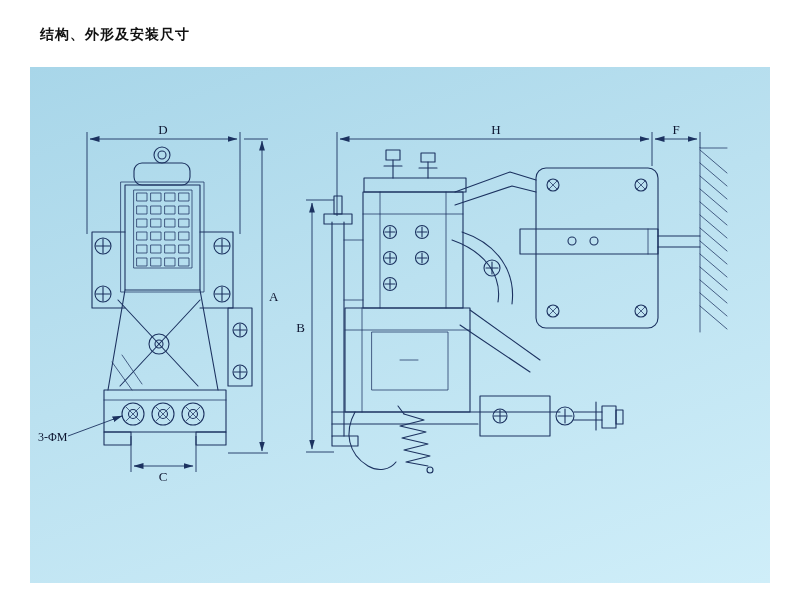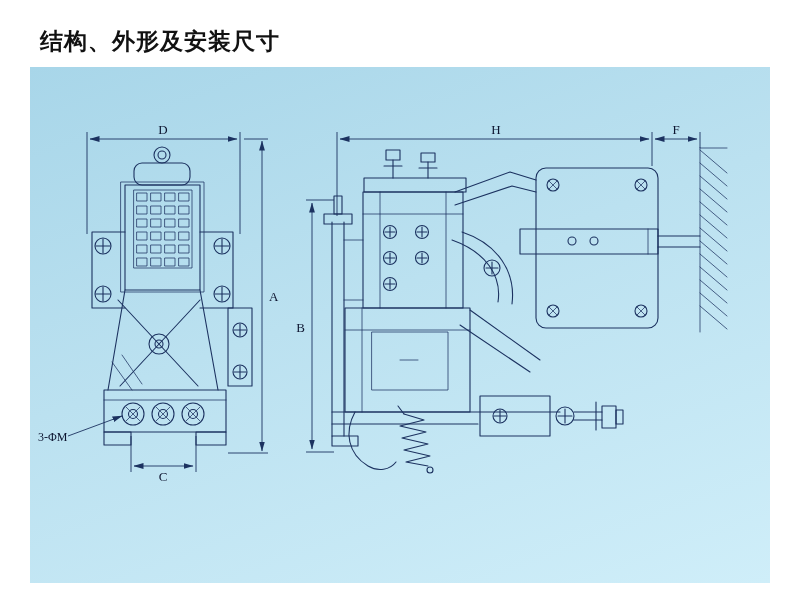--- a/index.html
+++ b/index.html
@@ -2,21 +2,21 @@
 <html><head>
 <meta charset="utf-8">
 <style>
   html,body{margin:0;padding:0;}
   body{
     width:800px;height:600px;position:relative;overflow:hidden;
     background:#ffffff;font-family:"Liberation Sans",sans-serif;
   }
   .title{
     position:absolute;left:40px;top:26px;margin:0;
-    font-family:"Liberation Serif",serif;font-size:23px;font-weight:700;
+    font-family:"Liberation Serif",serif;font-size:14px;font-weight:700;
     color:#111111;letter-spacing:1px;
   }
   .panel{
     position:absolute;left:30px;top:67px;width:740px;height:516px;
     background:linear-gradient(160deg,#a8d6e9 0%,#bbe1f0 45%,#cfeef9 100%);
   }
   .panel svg{position:absolute;left:0;top:0;}
   .ln{fill:none;stroke:#1c3260;stroke-width:1.1;stroke-linecap:round;stroke-linejoin:round;}
   .thin{stroke-width:0.75;}
   .dim{fill:none;stroke:#1c3260;stroke-width:0.9;}

